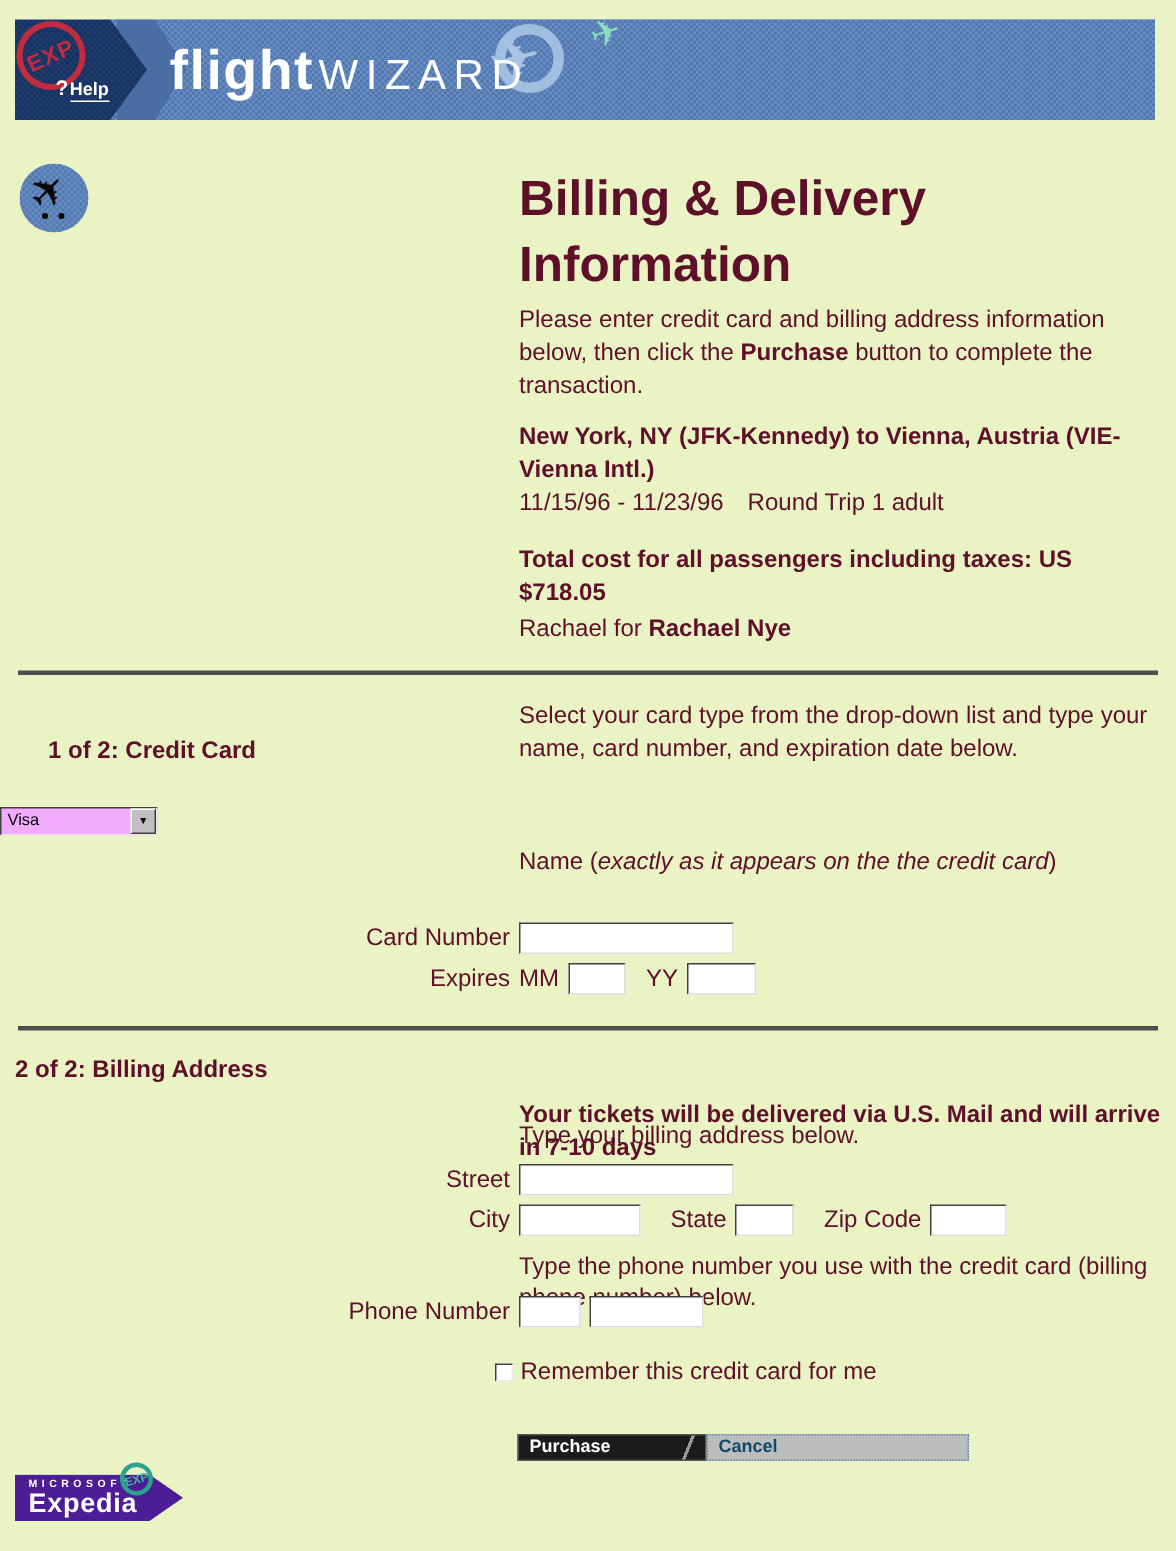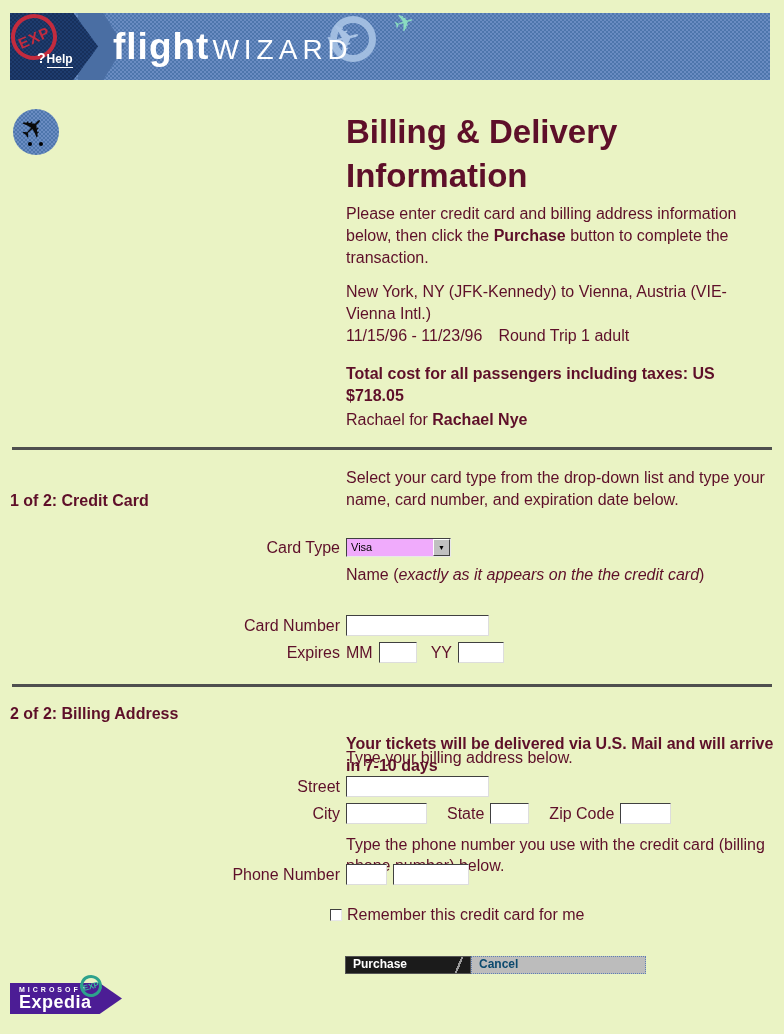--- a/index.html
+++ b/index.html
@@ -58,29 +58,29 @@
     background-size:4px 4px;background-position:0 0,2px 2px;}
   .sp-glyph{position:absolute;left:8px;top:5px;font-size:29px;color:#0a0a0a;
     transform:rotate(-45deg);line-height:1;}
   .wh{position:absolute;width:4px;height:4px;background:#000;border-radius:50%;bottom:9px;}
   .wh1{left:15px;} .wh2{left:26px;}
   .title{position:absolute;left:346px;top:110px;width:430px;font-size:33px;font-weight:bold;
     line-height:44px;color:var(--maroon);}
   .para{position:absolute;left:346px;width:430px;font-size:16px;line-height:22px;color:var(--maroon);}
   .intro{top:203px;}
   .route{top:281px;}
-  .route .b{font-weight:normal;}
+  .route .b{font-weight:bold;}
   .gapL{margin-left:16px;}
   .total{top:363px;font-weight:bold;}
   .reserved{top:409px;}
   .reserved b{font-weight:bold;}
   .hr{position:absolute;left:12px;width:760px;height:3px;background:#4F4F4F;}
   .hr1{top:447px;} .hr2{top:684px;}
   .sec-label{position:absolute;left:10px;font-size:16px;font-weight:bold;color:var(--maroon);}
-  .s1{top:492px;} .s2{top:705px;}
+  .s1{top:492px;margin-left:22px;} .s2{top:705px;}
   .instr1{top:467px;}
   .instr2{top:699px;margin-top:48px;}
   .delivery{top:733px;font-weight:bold;}
   .phnote{top:834px;line-height:21px;}
   .name-note{position:absolute;left:346px;top:566px;font-size:16px;color:var(--maroon);white-space:nowrap;}
   .name-note i{font-style:italic;}
 
   
   .frow{position:absolute;left:0;display:flex;align-items:center;gap:6px;font-size:16px;color:var(--maroon);}
   .lblbox{width:340px;text-align:right;flex:none;}
@@ -167,21 +167,20 @@
   <div class="para reserved">
     <span>Rachael for </span><b>Rachael Nye</b>
   </div>
 
   <div class="hr hr1"></div>
 
   <div class="sec-label s1">1 of 2: Credit Card</div>
   <div class="para instr1">Select your card type from the drop-down list and type your name, card number, and expiration date below.</div>
 
   <div class="frow r-cardtype">
-    <div class="lblbox">Card Type</div>
     <div class="w95sel">
       <span class="selval">Visa</span>
       <span class="selbtn">
           <i>▼</i>
         </span>
     </div>
   </div>
 
   <div class="name-note">
     <span>Name (</span><i>exactly as it appears on the the credit card</i><span>)</span>

